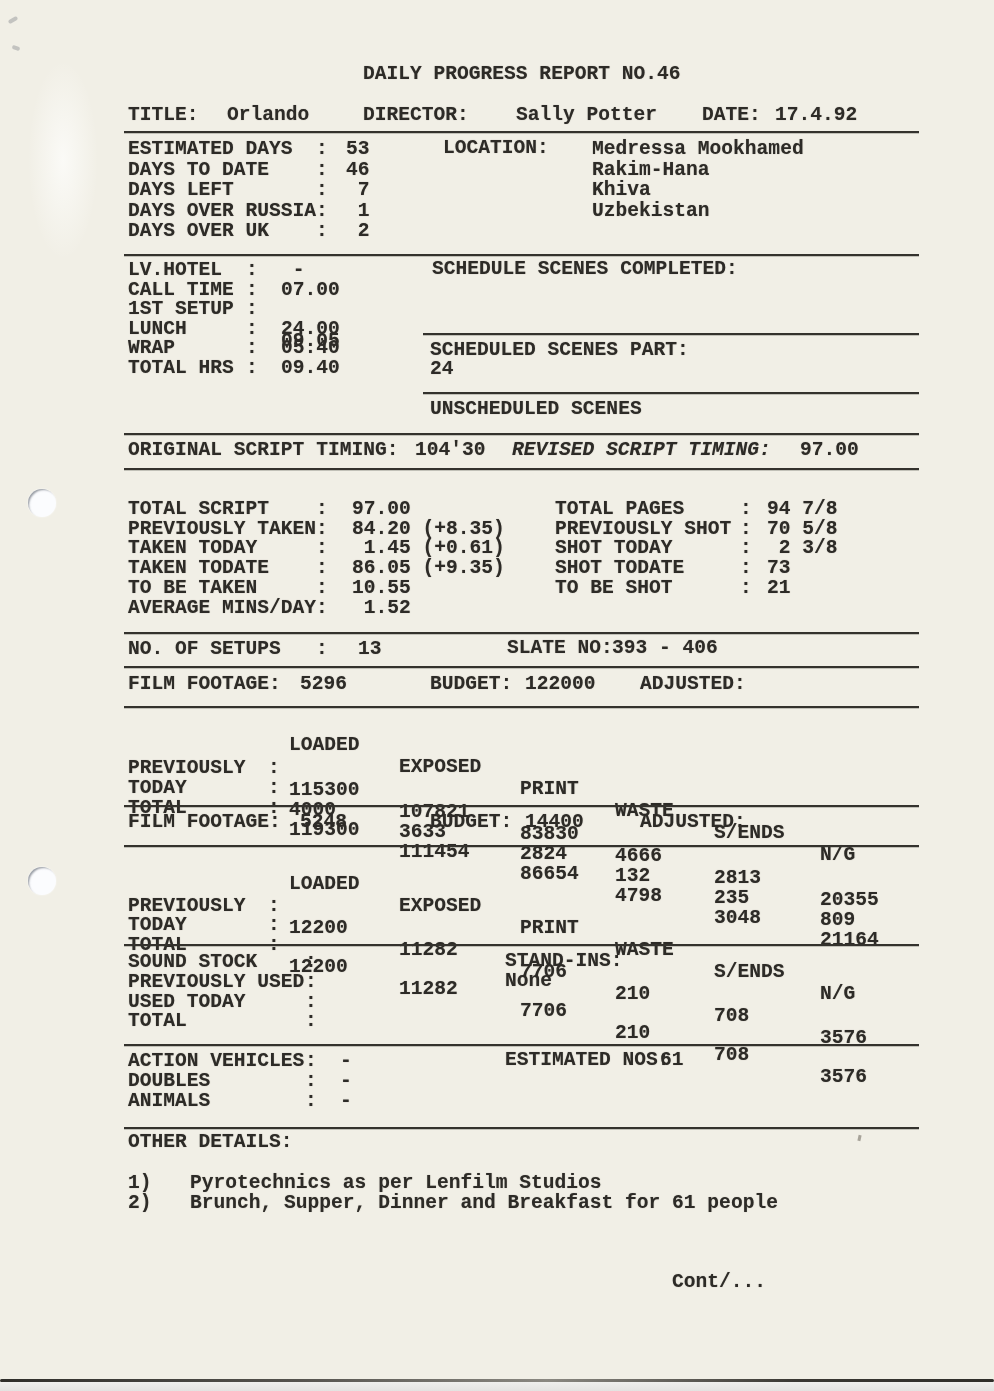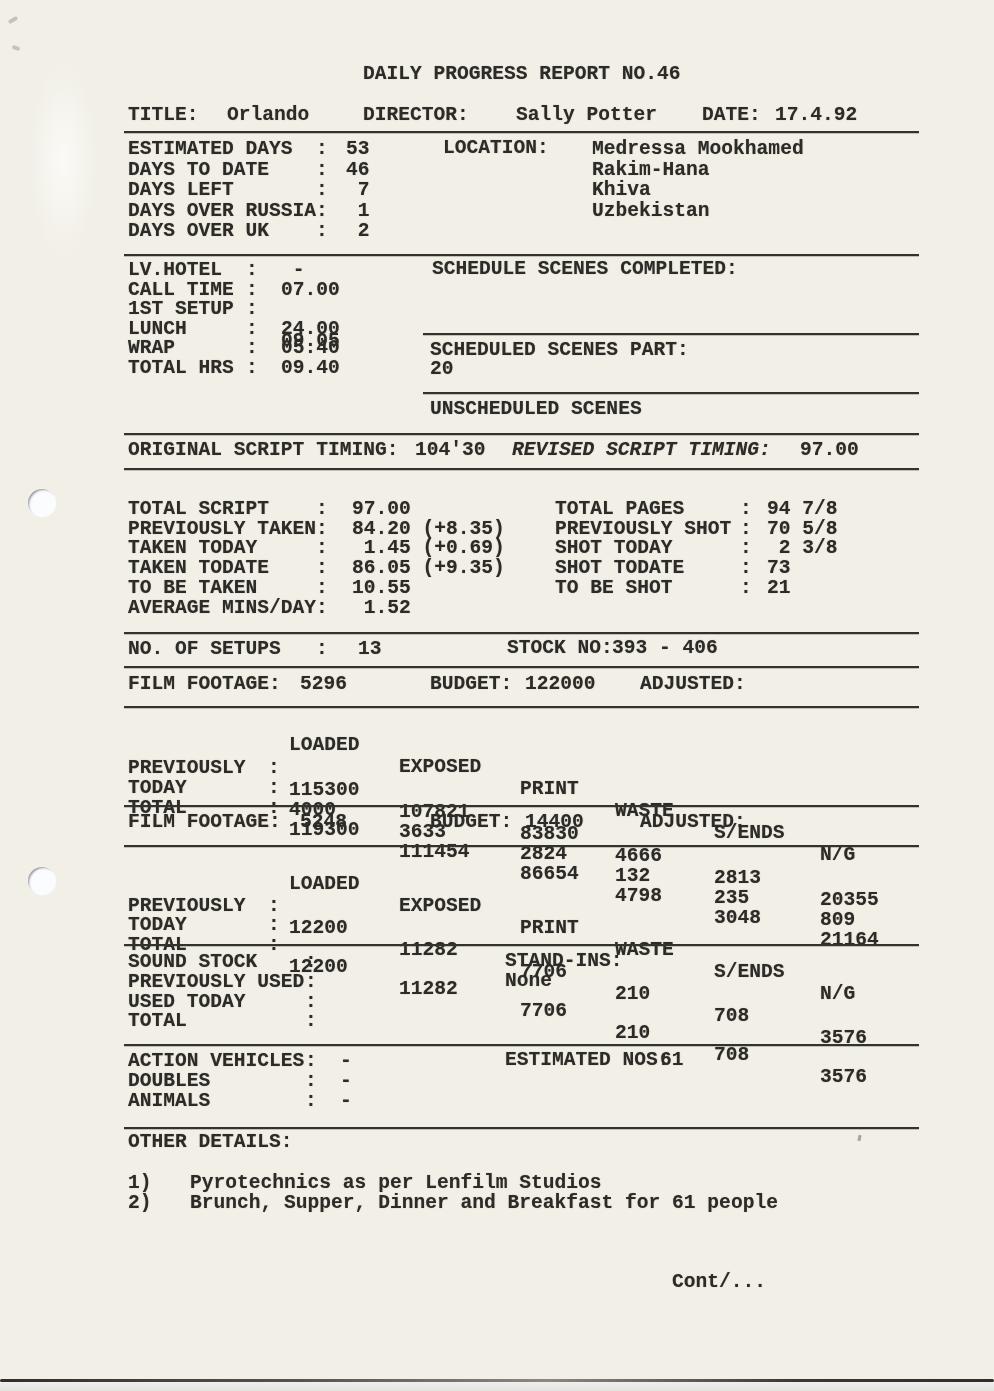--- a/index.html
+++ b/index.html
@@ -86,56 +86,56 @@
     <div class="row" style="top:19.6px;"><span class="lbl">CALL TIME</span><span class="c" style="left:118px;">:</span><span class="val" style="left:153px;">07.00</span></div>
     <div class="row" style="top:39.2px;"><span class="lbl">1ST SETUP</span><span class="c" style="left:118px;">:</span><span class="val" style="left:153px;margin-top:32px;">09.05</span></div>
     <div class="row" style="top:58.8px;"><span class="lbl">LUNCH</span><span class="c" style="left:118px;">:</span><span class="val" style="left:153px;">24.00</span></div>
     <div class="row" style="top:78.4px;"><span class="lbl">WRAP</span><span class="c" style="left:118px;">:</span><span class="val" style="left:153px;">05.40</span></div>
     <div class="row" style="top:98px;"><span class="lbl">TOTAL HRS</span><span class="c" style="left:118px;">:</span><span class="val" style="left:153px;">09.40</span></div>
   </div>
 
   <span class="t" style="left:432px;top:259px;">SCHEDULE SCENES COMPLETED:</span>
   <div class="hr" style="left:423px;top:333px;width:496px;"></div>
   <span class="t" style="left:430px;top:340px;">SCHEDULED SCENES PART:</span>
-  <span class="t" style="left:430px;top:359px;">20</span>
+  <span class="t" style="left:430px;top:359px;">24</span>
   <div class="hr" style="left:423px;top:392px;width:496px;"></div>
   <span class="t" style="left:430px;top:399px;">UNSCHEDULED SCENES</span>
 
   <div class="hr" style="left:124px;top:433px;width:795px;"></div>
 
   <span class="t" style="left:128px;top:440px;">ORIGINAL SCRIPT TIMING:</span>
   <span class="t" style="left:415px;top:440px;">104'30</span>
   <span class="t" style="left:512px;top:440px;font-style:italic;">REVISED SCRIPT TIMING:</span>
   <span class="t" style="left:800px;top:440px;">97.00</span>
 
   <div class="hr" style="left:124px;top:468px;width:795px;"></div>
 
   <div class="blk" style="left:128px;top:498px;">
     <div class="row" style="top:0;"><span class="lbl">TOTAL SCRIPT</span><span class="c" style="left:188px;">:</span><span class="val" style="left:224px;">97.00</span></div>
     <div class="row" style="top:19.7px;"><span class="lbl">PREVIOUSLY TAKEN</span><span class="c" style="left:188px;">:</span><span class="val" style="left:224px;">84.20 (+8.35)</span></div>
-    <div class="row" style="top:39.4px;"><span class="lbl">TAKEN TODAY</span><span class="c" style="left:188px;">:</span><span class="val" style="left:224px;"> 1.45 (+0.69)</span></div>
+    <div class="row" style="top:39.4px;"><span class="lbl">TAKEN TODAY</span><span class="c" style="left:188px;">:</span><span class="val" style="left:224px;"> 1.45 (+0.61)</span></div>
     <div class="row" style="top:59.1px;"><span class="lbl">TAKEN TODATE</span><span class="c" style="left:188px;">:</span><span class="val" style="left:224px;">86.05 (+9.35)</span></div>
     <div class="row" style="top:78.8px;"><span class="lbl">TO BE TAKEN</span><span class="c" style="left:188px;">:</span><span class="val" style="left:224px;">10.55</span></div>
     <div class="row" style="top:98.5px;"><span class="lbl">AVERAGE MINS/DAY</span><span class="c" style="left:188px;">:</span><span class="val" style="left:224px;"> 1.52</span></div>
   </div>
 
   <div class="blk" style="left:555px;top:498px;">
     <div class="row" style="top:0;"><span class="lbl">TOTAL PAGES</span><span class="c" style="left:185px;">:</span><span class="val" style="left:212px;">94 7/8</span></div>
     <div class="row" style="top:19.7px;"><span class="lbl">PREVIOUSLY SHOT</span><span class="c" style="left:185px;">:</span><span class="val" style="left:212px;">70 5/8</span></div>
     <div class="row" style="top:39.4px;"><span class="lbl">SHOT TODAY</span><span class="c" style="left:185px;">:</span><span class="val" style="left:212px;"> 2 3/8</span></div>
     <div class="row" style="top:59.1px;"><span class="lbl">SHOT TODATE</span><span class="c" style="left:185px;">:</span><span class="val" style="left:212px;">73</span></div>
     <div class="row" style="top:78.8px;"><span class="lbl">TO BE SHOT</span><span class="c" style="left:185px;">:</span><span class="val" style="left:212px;">21</span></div>
   </div>
 
   <div class="hr" style="left:124px;top:632px;width:795px;"></div>
 
   <div class="blk" style="left:128px;top:638px;">
     <div class="row" style="top:0;"><span class="lbl">NO. OF SETUPS</span><span class="c" style="left:188px;">:</span><span class="val" style="left:230px;">13</span></div>
   </div>
-  <span class="t" style="left:507px;top:638px;">STOCK NO:</span>
+  <span class="t" style="left:507px;top:638px;">SLATE NO:</span>
   <span class="t" style="left:612px;top:638px;">393 - 406</span>
 
   <div class="hr" style="left:124px;top:666px;width:795px;"></div>
 
   <span class="t" style="left:128px;top:674px;">FILM FOOTAGE:</span>
   <span class="t" style="left:300px;top:674px;">5296</span>
   <span class="t" style="left:430px;top:674px;">BUDGET:</span>
   <span class="t" style="left:525px;top:674px;">122000</span>
   <span class="t" style="left:640px;top:674px;">ADJUSTED:</span>
 

